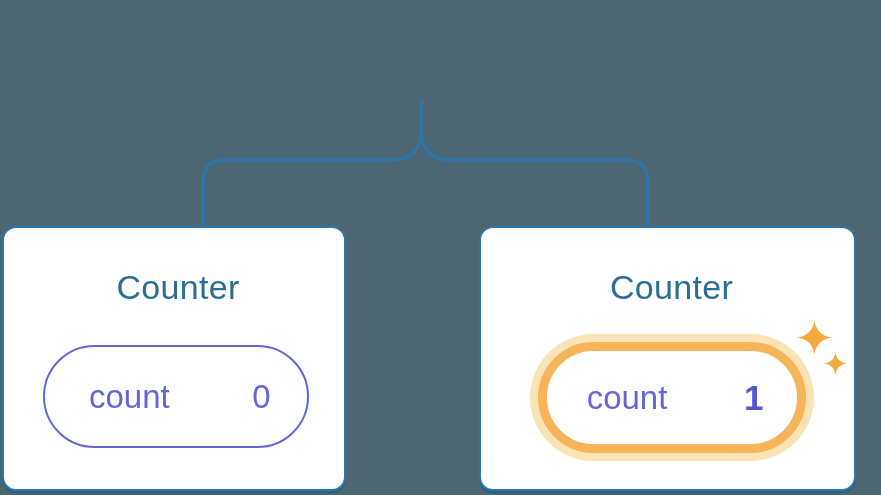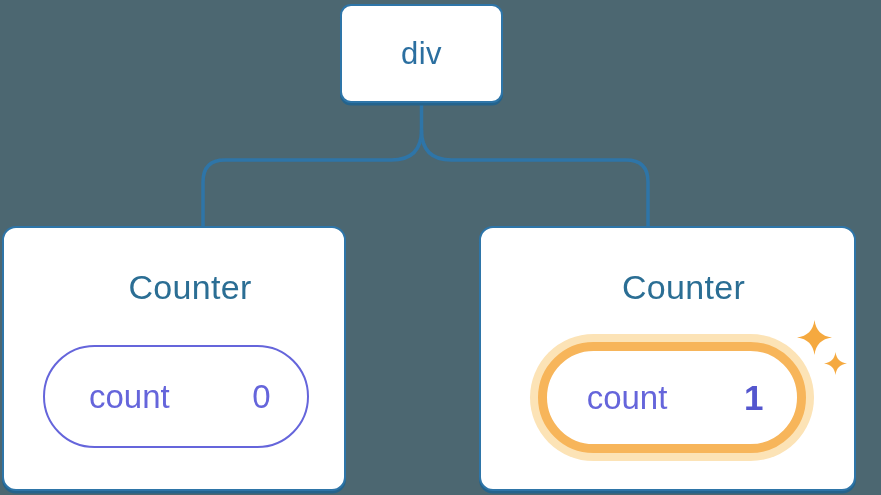--- a/index.html
+++ b/index.html
@@ -36,21 +36,21 @@
     background: #ffffff;
     border: 2.5px solid #2E75A8;
     border-radius: 14px;
     box-sizing: border-box;
     box-shadow: 0 2.5px 0 0 #24638C;
   }
   .card-left  { left: 2px;   width: 344px; }
   .card-right { left: 479px; width: 377px; }
 
   .card-title {
-    position: absolute; top: 40px; left: 16px; width: 100%;
+    position: absolute; top: 40px; left: 4px; width: 100%;
     text-align: center;
     color: #2B6E94; font-size: 34px; font-weight: 500; letter-spacing: 0.3px;
   }
 
   
   .pill {
     position: absolute;
     display: flex; align-items: center;
     background: #ffffff;
     box-sizing: border-box;
@@ -88,23 +88,20 @@
 </head>
 <body>
 
 <div class="stage">
 
   <svg class="connector-svg" viewBox="0 0 881 495" xmlns="http://www.w3.org/2000/svg" aria-hidden="true">
     <path d="M421.5,101 L421.5,130 Q421.5,160 391.5,160 L225,160 Q203,160 203,182 L203,227" fill="none" stroke="#2E75A8" stroke-width="3.5" stroke-linecap="round"></path>
     <path d="M421.5,130 Q421.5,160 451.5,160 L626,160 Q648,160 648,182 L648,227" fill="none" stroke="#2E75A8" stroke-width="3.5" stroke-linecap="round"></path>
   </svg>
 
-  <div class="root-node">
-    <span class="root-label">div</span>
-  </div>
 
   <div class="card card-left">
     <div class="card-title">Counter</div>
     <div class="pill pill-plain">
       <span class="pill-label">count</span>
       <span class="pill-divider"></span>
       <span class="pill-value">0</span>
     </div>
   </div>
 

